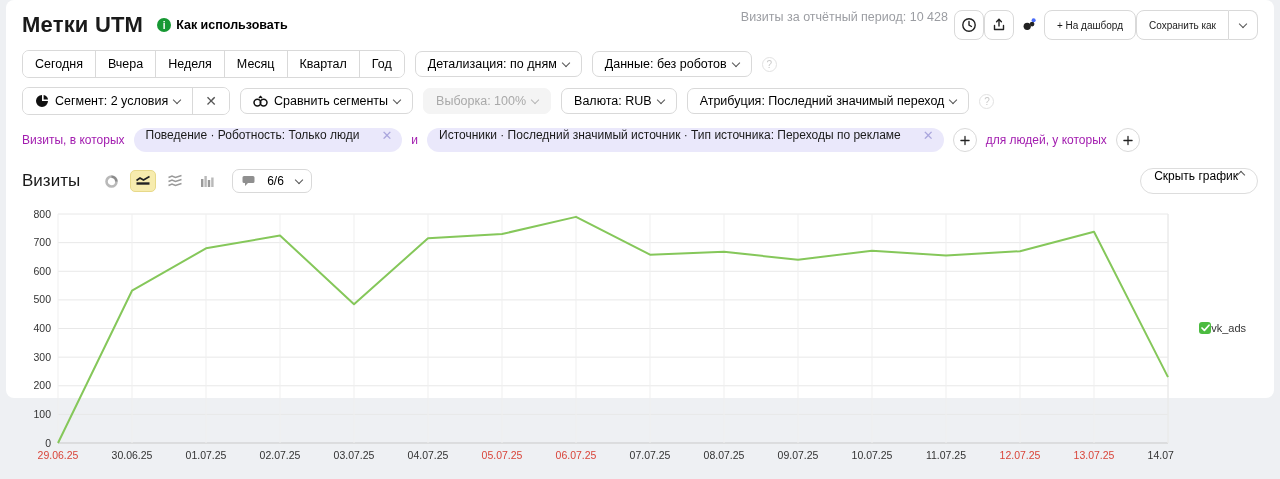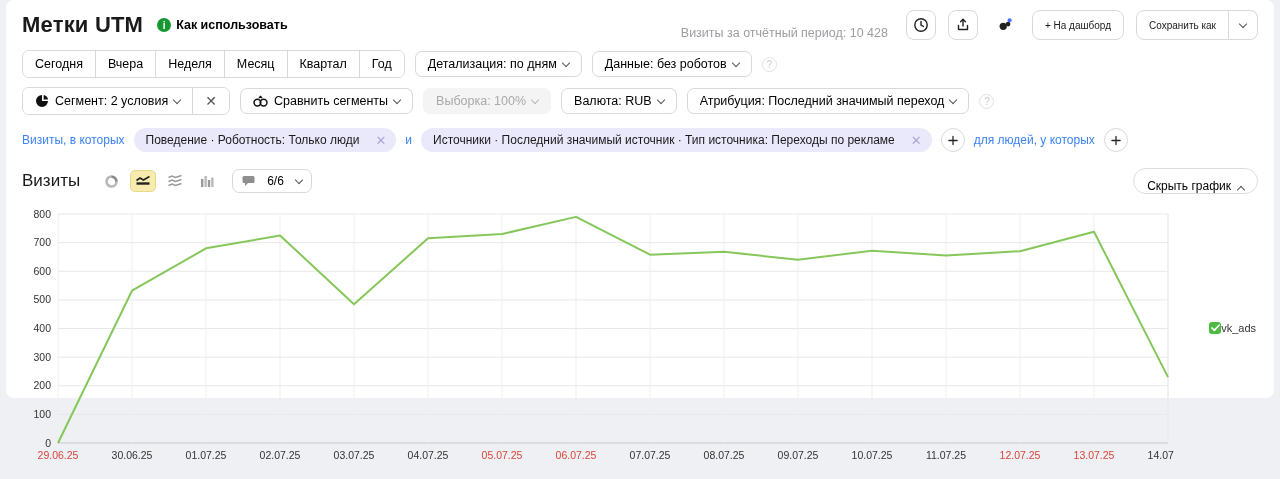--- a/index.html
+++ b/index.html
@@ -15,21 +15,21 @@
     margin:0 6px; background:#fff; border-radius:8px;
     height:398px; padding:10px 16px 0 16px; position:relative;
   }
   
   .hdr { display:flex; align-items:center; }
   .hdr-title { font-size:22px; font-weight:bold; letter-spacing:.2px; }
   .howto { display:flex; align-items:center; gap:5px; margin-left:14px; cursor:pointer; }
   .howto-txt { color:#000000; font-size:12.5px; font-weight:bold; }
   .info-dot { width:14px; height:14px; border-radius:50%; background:#169833; color:#fff;
     font-size:10px; font-weight:bold; display:flex; align-items:center; justify-content:center; }
-  .hdr-right { margin-left:auto; display:flex; align-items:flex-end; gap:12px; }
+  .hdr-right { margin-left:auto; display:flex; align-items:flex-start; gap:0; }
   .period-total { color:#9b9da2; font-size:12.5px; margin-right:6px; }
   .icon-btn { width:30px; height:30px; border:1px solid #d9d9d9; border-radius:8px; background:#fff;
     display:flex; align-items:center; justify-content:center; cursor:pointer; }
   .icon-btn.noborder { border-color:transparent; position:relative; }
   .btn { border:1px solid #d9d9d9; border-radius:8px; background:#fff; height:30px;
     font-size:10px; padding:0 12px; display:flex; align-items:center; gap:6px;
     font-family:inherit; color:#1a1a1a; cursor:pointer; }
   .join { display:inline-flex; }
   .join > .btn { border-radius:0; border-left-width:0; }
   .join > .btn:first-child { border-radius:8px 0 0 8px; border-left-width:1px; }
@@ -46,40 +46,40 @@
   .disabled { background:#f4f4f4; border-color:#f4f4f4; color:#a9a9a9; cursor:default; }
   .disabled .chev { border-color:#b6b6b6; }
   .chev { display:inline-block; width:6px; height:6px; border-right:1.5px solid #555;
     border-bottom:1.5px solid #555; transform:rotate(45deg); margin-top:-3px; }
   .chev.up { transform:rotate(-135deg); margin-top:3px; }
   .help-q { width:15px; height:15px; border-radius:50%; border:1px solid #e2e2e2; color:#c9c9c9;
     font-size:10px; display:flex; align-items:center; justify-content:center; }
   .xbtn { color:#555; font-size:14px; }
   
   .row3 { display:flex; align-items:center; gap:9px; margin-top:13px; }
-  .muted { color:#3b82f6; font-size:12px; }
-  .chip { background:#eae8fb; border-radius:99px; height:24px; display:flex; align-items:center;
-    gap:16px; padding:0 10px 0 12px; font-size:12px; cursor:pointer; }
+  .muted { color:#a21caf; font-size:12px; }
+  .chip { background:#eae8fb; border-radius:99px; height:24px; display:flex; align-items:flex-start;
+    gap:22px; padding:0 10px 0 12px; font-size:12px; cursor:pointer; }
   .chip-x { color:#aaa6dd; font-size:13px; cursor:pointer; }
   .plus-circle { width:24px; height:24px; border:1px solid #d9d9d9; border-radius:50%; background:#fff;
     display:flex; align-items:center; justify-content:center; cursor:pointer; }
   .plus-circle svg { display:block; }
   
   .chart-hdr { display:flex; align-items:center; margin-top:16px; }
   .chart-title { font-size:17px; margin-right:18px; }
   .ctype { width:26px; height:22px; display:flex; align-items:center; justify-content:center;
     border-radius:5px; cursor:pointer; margin-right:6px; border:1px solid transparent; }
   .ctype.sel { background:#f7ecae; border-color:#e7d98a; }
   .labels-btn { margin-left:6px; height:24px; border:1px solid #d9d9d9; border-radius:7px; background:#fff;
     display:flex; align-items:center; gap:12px; padding:0 9px; font-size:12px; cursor:pointer; }
   .hide-chart { margin-left:auto; height:26px; border:1px solid #ddd; border-radius:99px; background:#fff;
-    display:flex; align-items:flex-end; gap:7px; padding:0 13px; font-size:12px; cursor:pointer; }
+    display:flex; align-items:flex-start; padding:0 13px; font-size:12px; cursor:pointer; }
   
   .chart-wrap { position:relative; margin-top:10px; }
-  .legend { position:absolute; right:2px; top:118px; display:flex; align-items:flex-end; gap:0; cursor:pointer; }
+  .legend { position:absolute; right:12px; top:118px; display:flex; align-items:flex-end; gap:0; cursor:pointer; }
   .legend-box { width:12px; height:12px; border-radius:3px; display:flex; align-items:center; justify-content:center; }
   .legend-box svg { display:block; }
   .legend-name { font-size:11px; color:#333; }
   text { font-family:"Liberation Sans", sans-serif; }
 </style>
 </head>
 <body>
 
 <div class="card">
 

